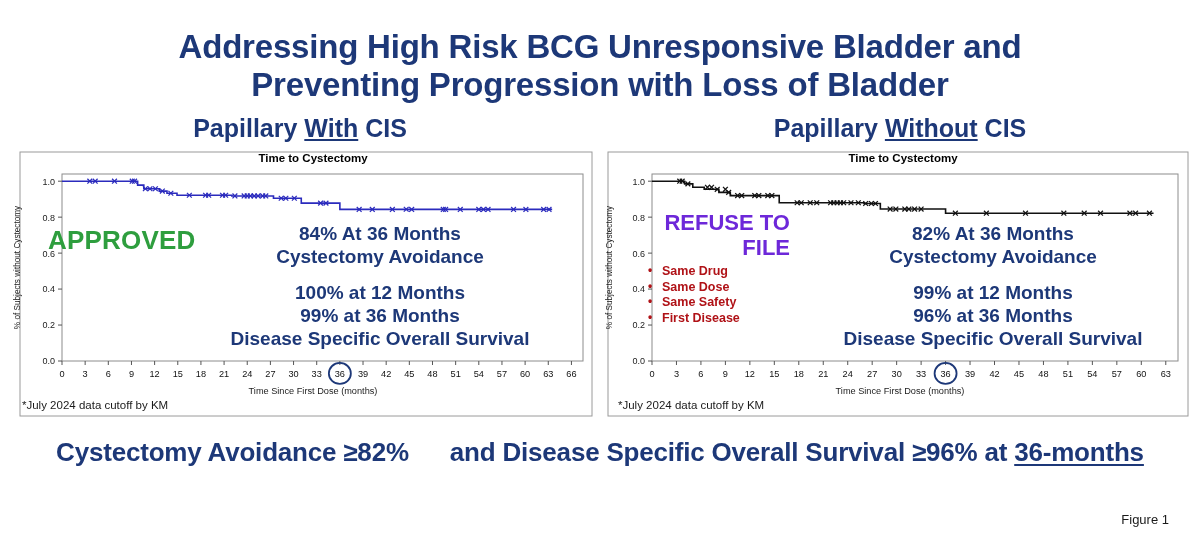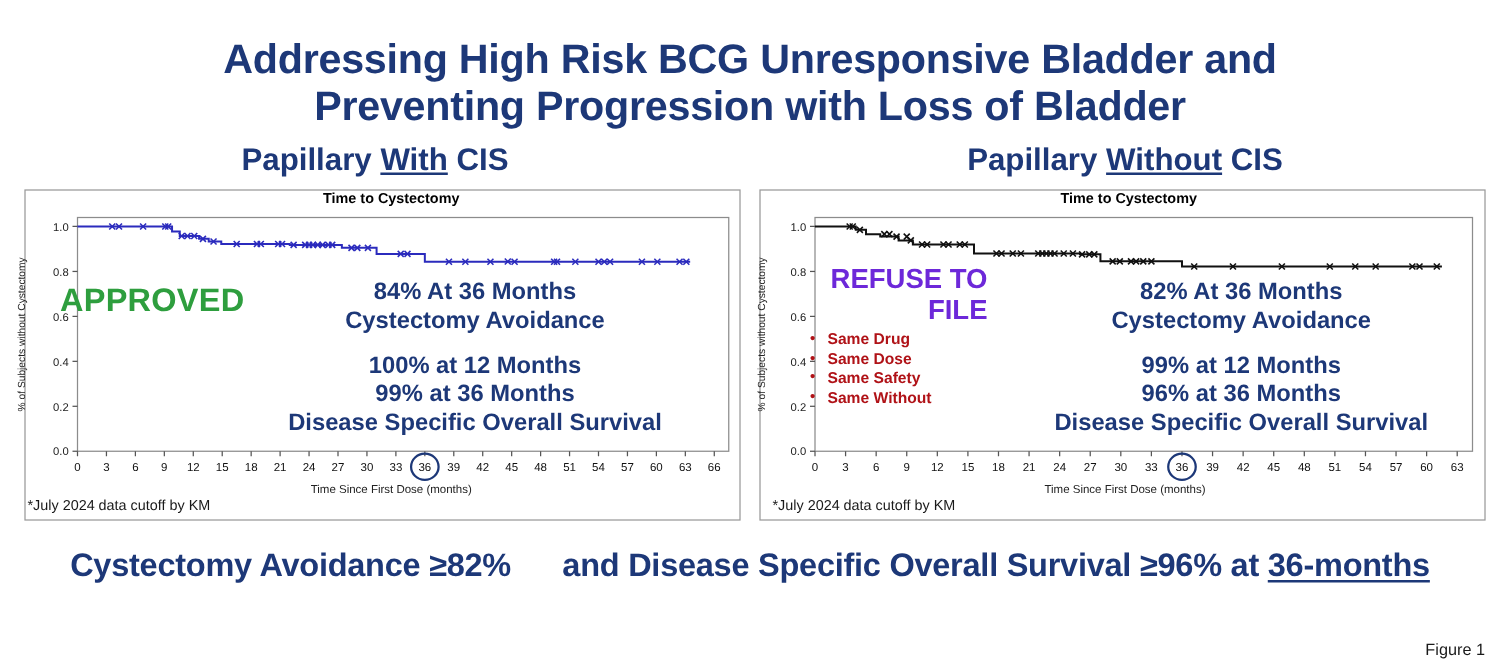--- a/index.html
+++ b/index.html
@@ -89,21 +89,21 @@
     font-weight: bold;
     font-size: 26px;
     margin-top: 14px;
     letter-spacing: -0.2px;
   }
   .summary u { text-decoration: underline; text-underline-offset: 3px; }
   .summary .lite { font-weight: bold; margin-left: 34px; }
 
   .figure-label {
     position: absolute;
-    right: 12px; bottom: 10px;
+    right: 31px; bottom: 10px;
     font-size: 13px;
     color: #1a1a1a;
   }
 </style>
 </head>
 <body>
 
 <div id="slide">
 
   <div class="slide-title">
@@ -452,21 +452,21 @@
 
         <div class="overlay" style="left:40px; top:62px;">
           <div class="refuse-tag">
             <div>REFUSE TO</div>
             <div>FILE</div>
           </div>
           <ul class="refuse-list">
             <li>Same Drug</li>
             <li>Same Dose</li>
             <li>Same Safety</li>
-            <li>Same Without</li>
+            <li>First Disease</li>
           </ul>
         </div>
 
         <div class="overlay stats-block" style="left:208px; top:74px; width:370px;">
           <div class="big">82% At 36 Months</div>
           <div class="big">Cystectomy Avoidance</div>
           <div class="gap"></div>
           <div class="big">99% at 12 Months</div>
           <div class="big">96% at 36 Months</div>
           <div class="big">Disease Specific Overall Survival</div>

